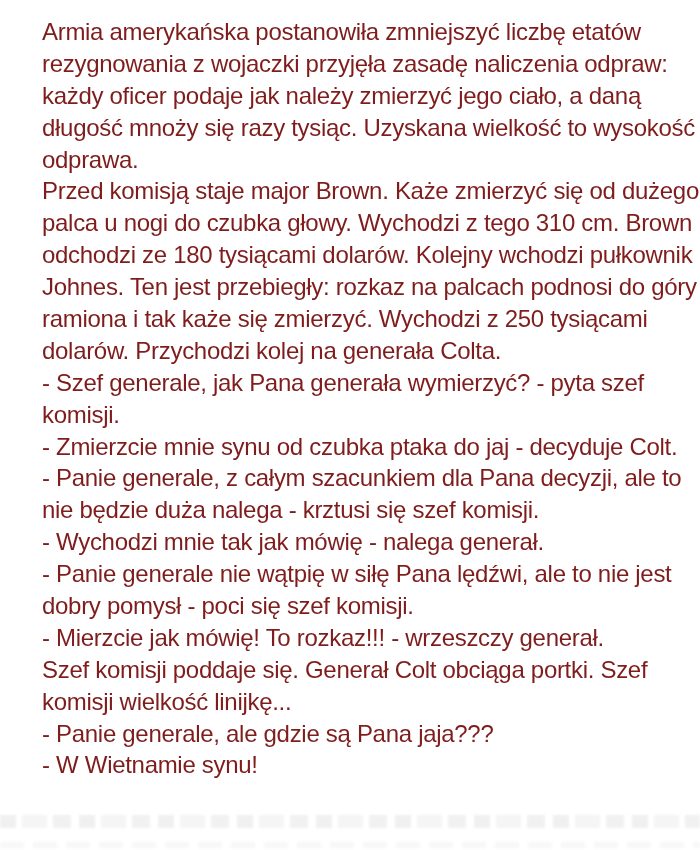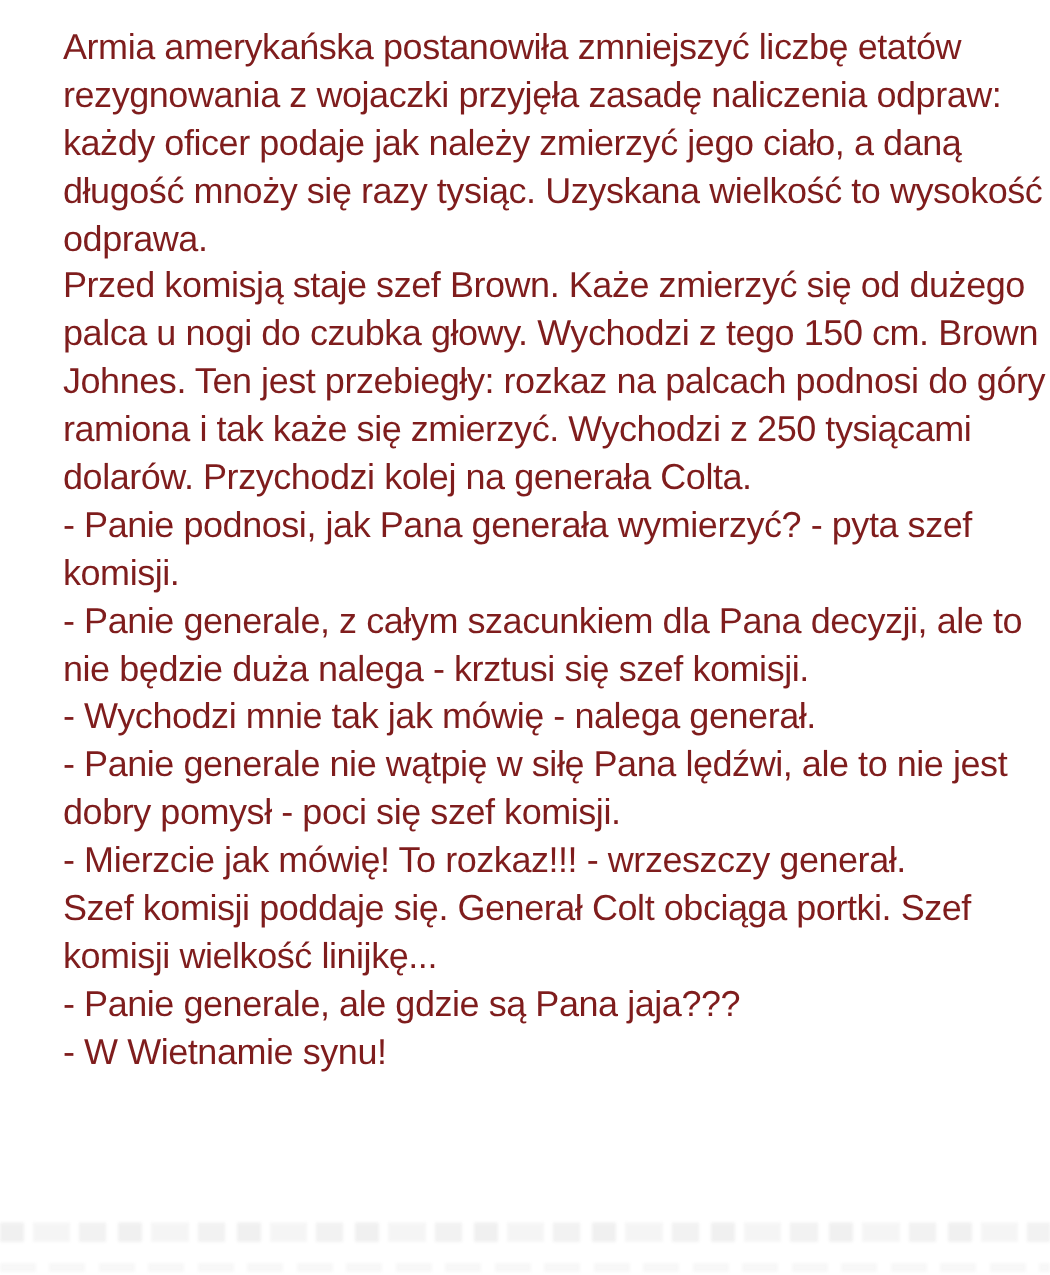--- a/index.html
+++ b/index.html
@@ -69,27 +69,29 @@
 </head>
 <body>
 
 <div class="page">
   <div class="text-content">
       <div class="text-line">Armia amerykańska postanowiła zmniejszyć liczbę etatów</div>
       <div class="text-line">rezygnowania z wojaczki przyjęła zasadę naliczenia odpraw:</div>
       <div class="text-line">każdy oficer podaje jak należy zmierzyć jego ciało, a daną</div>
       <div class="text-line">długość mnoży się razy tysiąc. Uzyskana wielkość to wysokość</div>
       <div class="text-line">odprawa.</div>
-      <div class="text-line">Przed komisją staje szef Brown. Każe zmierzyć się od dużego</div>
-      <div class="text-line">palca u nogi do czubka głowy. Wychodzi z tego 150 cm. Brown</div>
+      <div class="text-line">Przed komisją staje major Brown. Każe zmierzyć się od dużego</div>
+      <div class="text-line">palca u nogi do czubka głowy. Wychodzi z tego 310 cm. Brown</div>
+      <div class="text-line">odchodzi ze 180 tysiącami dolarów. Kolejny wchodzi pułkownik</div>
       <div class="text-line">Johnes. Ten jest przebiegły: rozkaz na palcach podnosi do góry</div>
       <div class="text-line">ramiona i tak każe się zmierzyć. Wychodzi z 250 tysiącami</div>
       <div class="text-line">dolarów. Przychodzi kolej na generała Colta.</div>
-      <div class="text-line">- Panie podnosi, jak Pana generała wymierzyć? - pyta szef</div>
+      <div class="text-line">- Szef generale, jak Pana generała wymierzyć? - pyta szef</div>
       <div class="text-line">komisji.</div>
+      <div class="text-line">- Zmierzcie mnie synu od czubka ptaka do jaj - decyduje Colt.</div>
       <div class="text-line">- Panie generale, z całym szacunkiem dla Pana decyzji, ale to</div>
       <div class="text-line">nie będzie duża nalega - krztusi się szef komisji.</div>
       <div class="text-line">- Wychodzi mnie tak jak mówię - nalega generał.</div>
       <div class="text-line">- Panie generale nie wątpię w siłę Pana lędźwi, ale to nie jest</div>
       <div class="text-line">dobry pomysł - poci się szef komisji.</div>
       <div class="text-line">- Mierzcie jak mówię! To rozkaz!!! - wrzeszczy generał.</div>
       <div class="text-line">Szef komisji poddaje się. Generał Colt obciąga portki. Szef</div>
       <div class="text-line">komisji wielkość linijkę...</div>
       <div class="text-line">- Panie generale, ale gdzie są Pana jaja???</div>
       <div class="text-line">- W Wietnamie synu!</div>

